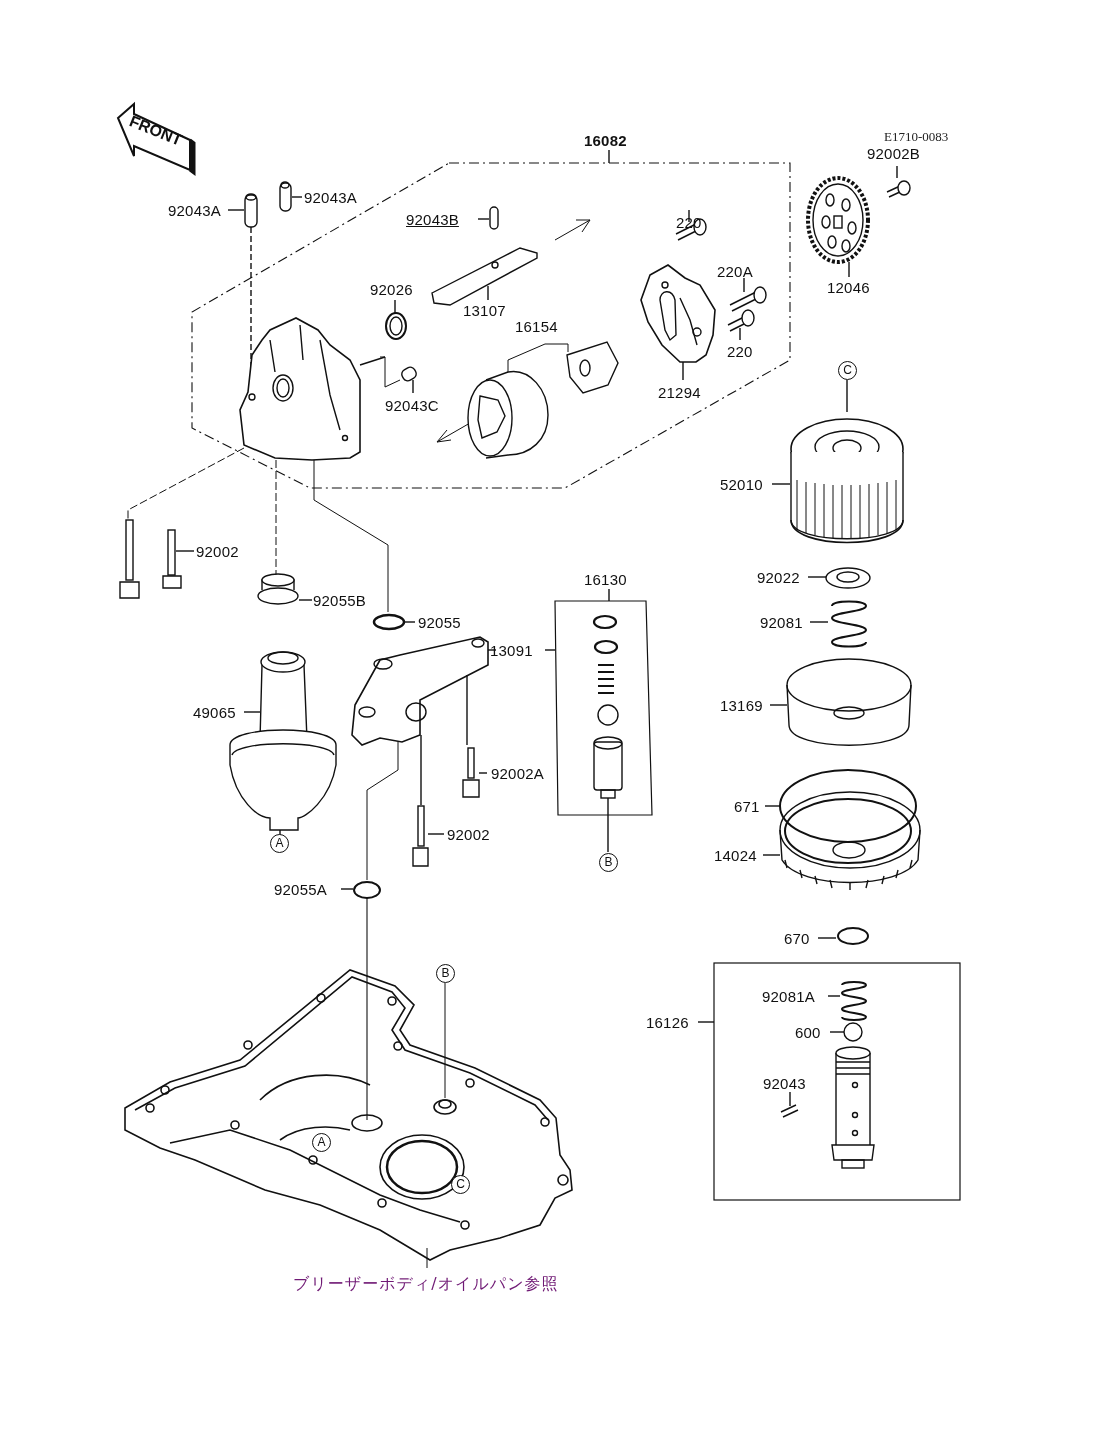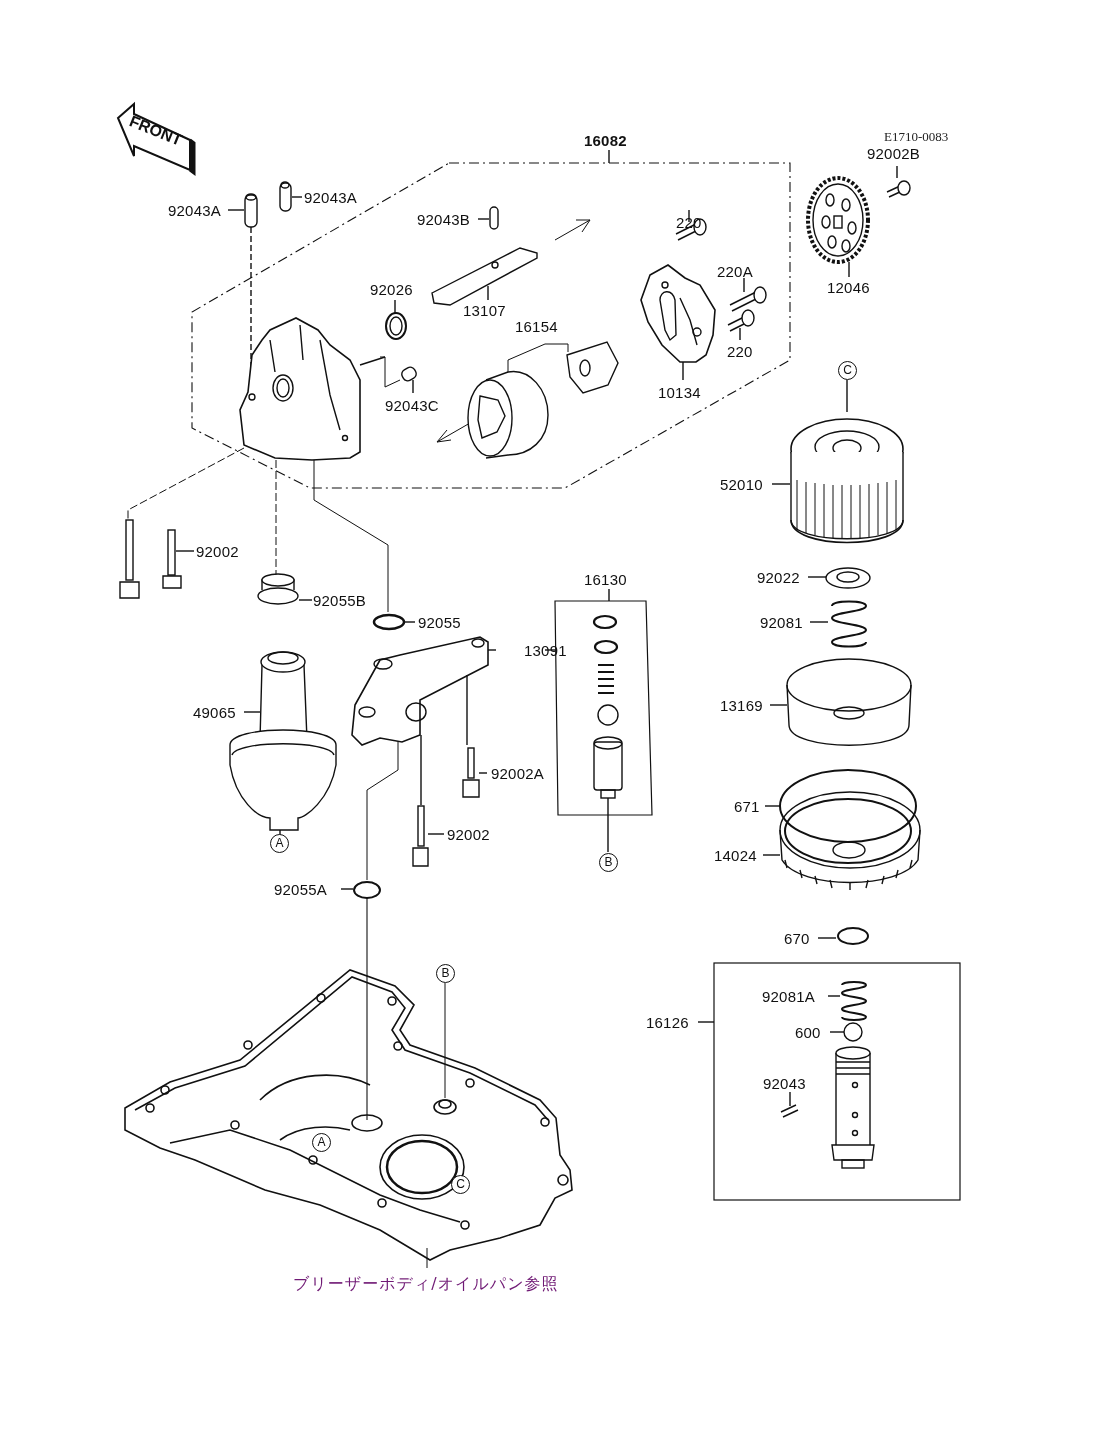--- a/index.html
+++ b/index.html
@@ -304,42 +304,42 @@
 
 <div class="ref" style="left:884px; top:89px;">E1710-0083</div>
 <div class="front-txt">FRONT</div>
 
 <div class="lbl" style="left:584px; top:132px;font-weight:bold;">16082</div>
 <div class="lbl" style="left:584px; top:571px;">16130</div>
 <div class="lbl" style="left:646px; top:1014px;">16126</div>
 
 <div class="lbl" style="left:168px; top:202px;">92043A</div>
 <div class="lbl" style="left:304px; top:189px;">92043A</div>
-<div class="lbl" style="left:417px; top:211px;">92043B</div>
+<div class="lbl" style="left:406px; top:211px;text-decoration:underline;">92043B</div>
 <div class="lbl" style="left:463px; top:302px;">13107</div>
 <div class="lbl" style="left:370px; top:281px;">92026</div>
 <div class="lbl" style="left:515px; top:318px;">16154</div>
 <div class="lbl" style="left:385px; top:397px;">92043C</div>
 <div class="lbl" style="left:676px; top:214px;">220</div>
 <div class="lbl" style="left:717px; top:263px;">220A</div>
 <div class="lbl" style="left:727px; top:343px;">220</div>
-<div class="lbl" style="left:658px; top:384px;">10134</div>
+<div class="lbl" style="left:658px; top:384px;">21294</div>
 <div class="lbl" style="left:867px; top:145px;">92002B</div>
 <div class="lbl" style="left:827px; top:279px;">12046</div>
 <div class="lbl" style="left:720px; top:476px;">52010</div>
 <div class="lbl" style="left:757px; top:569px;">92022</div>
 <div class="lbl" style="left:760px; top:614px;">92081</div>
 <div class="lbl" style="left:720px; top:697px;">13169</div>
 <div class="lbl" style="left:734px; top:798px;">671</div>
 <div class="lbl" style="left:714px; top:847px;">14024</div>
 <div class="lbl" style="left:784px; top:930px;">670</div>
 <div class="lbl" style="left:196px; top:543px;">92002</div>
 <div class="lbl" style="left:313px; top:592px;">92055B</div>
 <div class="lbl" style="left:418px; top:614px;">92055</div>
-<div class="lbl" style="left:524px; top:642px;">13091</div>
+<div class="lbl" style="left:490px; top:642px;">13091</div>
 <div class="lbl" style="left:193px; top:704px;">49065</div>
 <div class="lbl" style="left:491px; top:765px;">92002A</div>
 <div class="lbl" style="left:447px; top:826px;">92002</div>
 <div class="lbl" style="left:274px; top:881px;">92055A</div>
 <div class="lbl" style="left:762px; top:988px;">92081A</div>
 <div class="lbl" style="left:795px; top:1024px;">600</div>
 <div class="lbl" style="left:763px; top:1075px;">92043</div>
 
 <div class="circ" style="left:838px; top:361px;">C</div>
 <div class="circ" style="left:270px; top:834px;">A</div>

